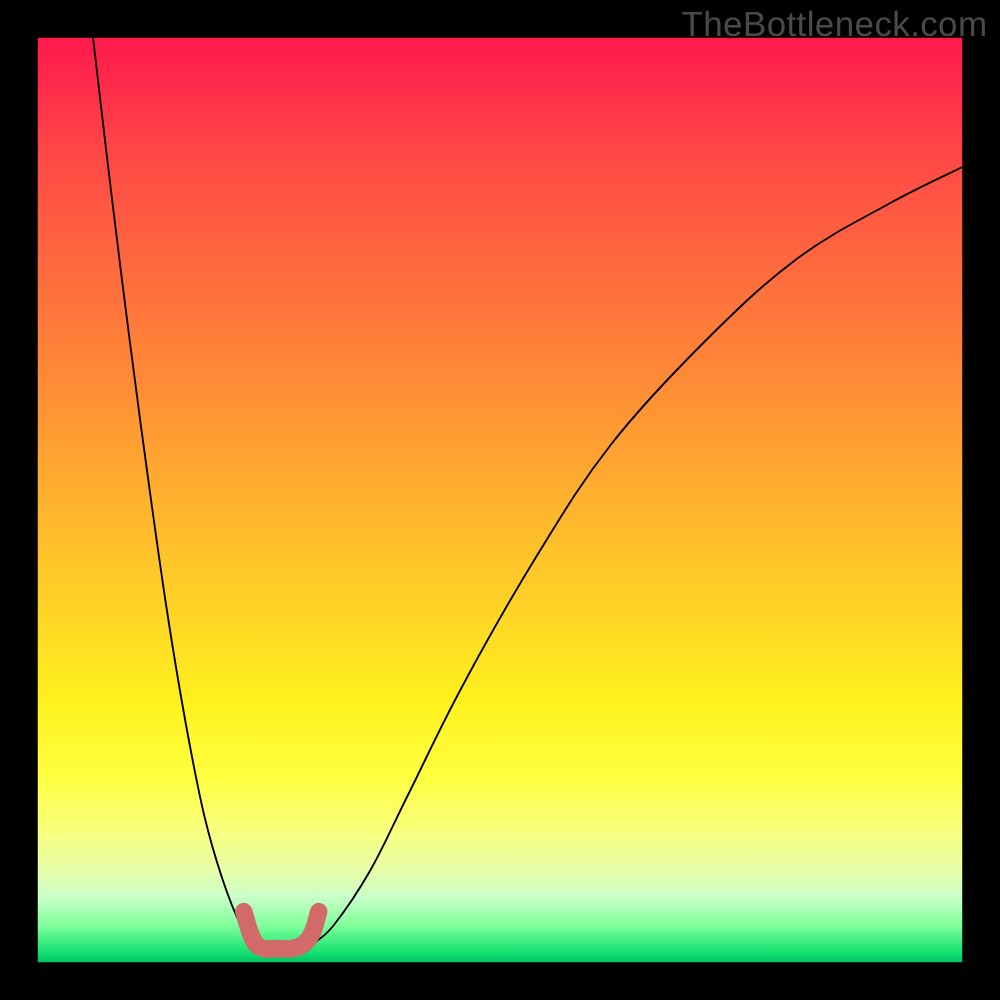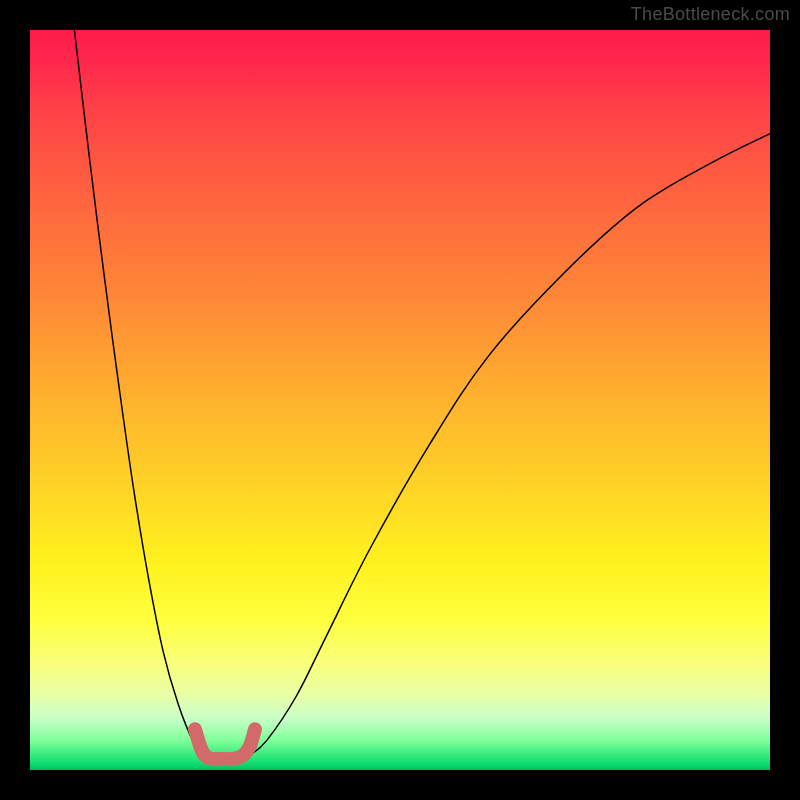--- a/index.html
+++ b/index.html
@@ -47,21 +47,21 @@
     left: 0; top: 0;
     width: 100%;
     height: 100%;
     overflow: visible;
   }
   .watermark {
     position: absolute;
     top: 4px;
     right: 10px;
     color: #4a4a4a;
-    font-size: 18px;
+    font-size: 28px;
     font-weight: 500;
     letter-spacing: 0.3px;
     user-select: none;
   }
 </style>
 </head>
 <body>
 
 <div class="frame">
   <div class="gradient"></div>

